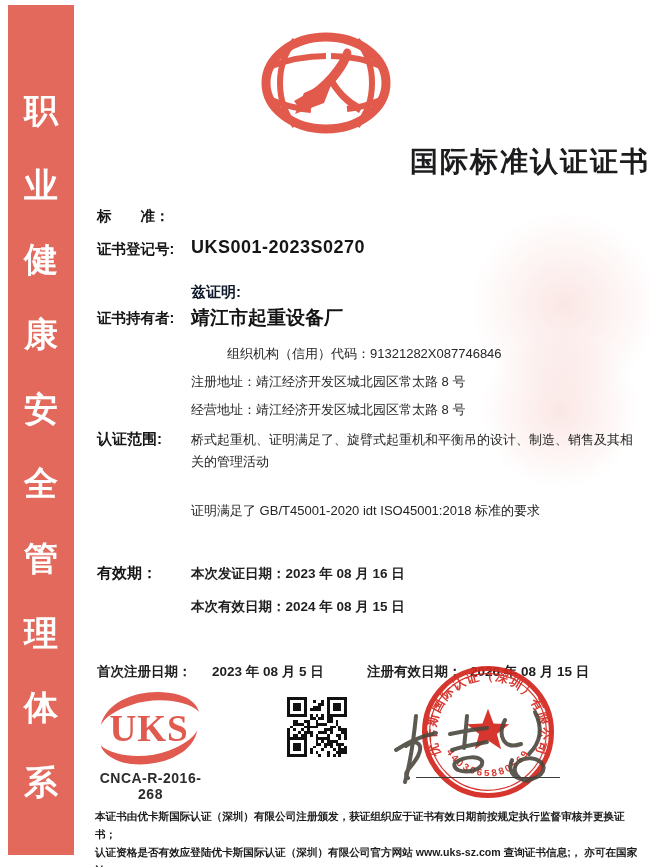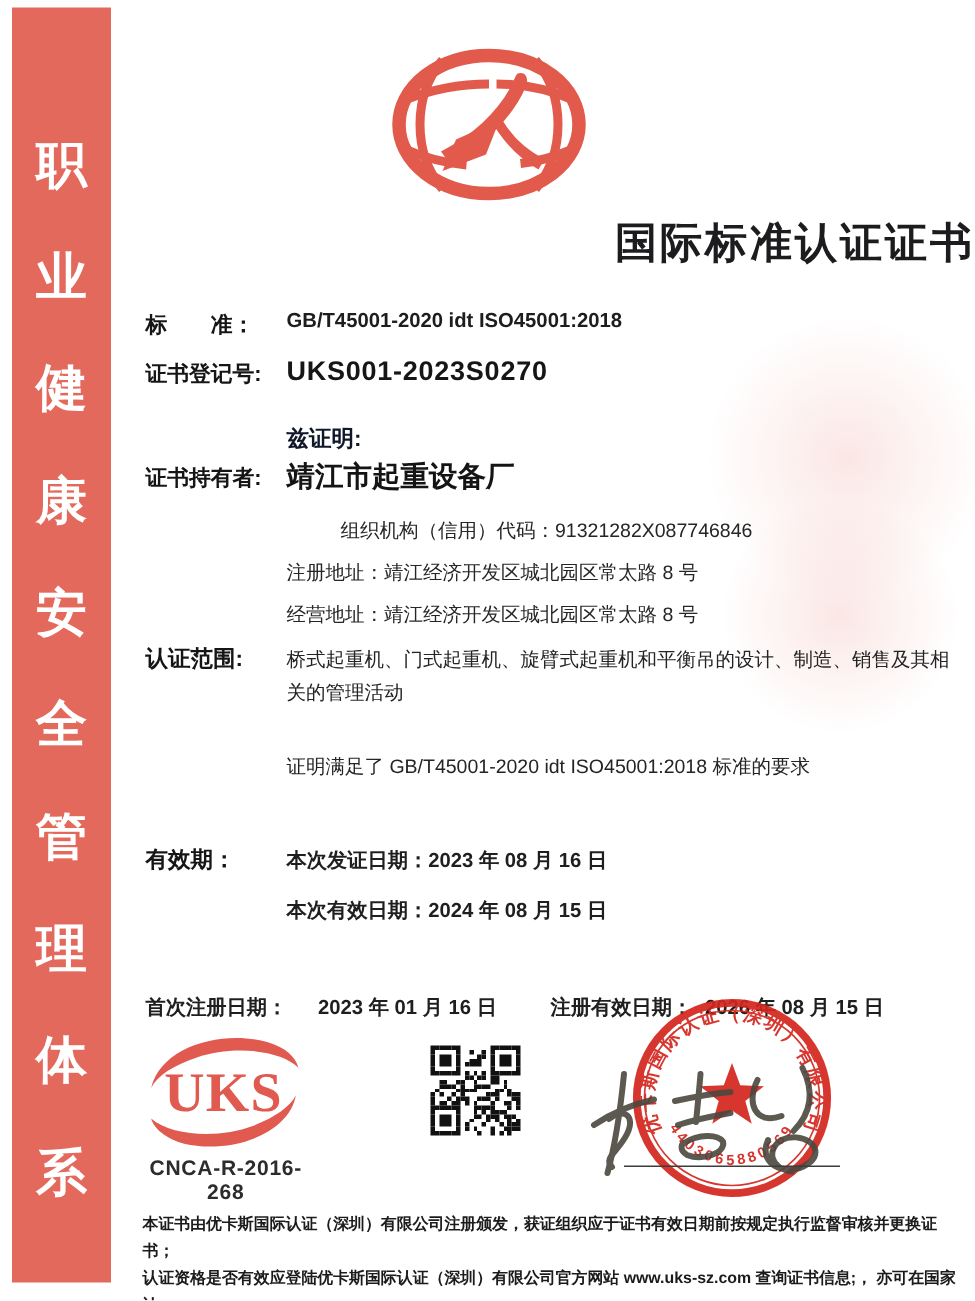--- a/index.html
+++ b/index.html
@@ -84,44 +84,43 @@
     <g fill="#e25a4b">
       <path d="M 43,62 L 72,49 L 63,72 L 34,83 Z"></path>
       <path d="M 84,18 C 90,16 92,22 89,28 C 80,48 62,66 38,77 L 33,70 C 56,58 72,42 81,24 C 82,21 83,19 84,18 Z"></path>
       <path d="M 70,42 C 78,58 88,68 102,75 L 98,82 C 84,74 73,62 65,47 Z"></path>
     </g>
   </svg>
 
   <div id="title">国际标准认证证书</div>
 
   <div class="lbl" style="top:207px;">标　　准：</div>
-  <div class="val" id="std-val">GB/T45001-2020 idt ISO45001:2018</div>
 
   <div class="lbl" style="top:240px;">证书登记号:</div>
   <div class="val" id="regno-val">UKS001-2023S0270</div>
 
   <div class="val" id="certify-intro">兹证明:</div>
   <div class="lbl" style="top:309px;">证书持有者:</div>
   <div class="val" id="holder-val">靖江市起重设备厂</div>
 
   <div class="val infoline" style="top:345px;margin-left:36px;">组织机构（信用）代码：91321282X087746846</div>
   <div class="val infoline" style="top:373px;">注册地址：靖江经济开发区城北园区常太路 8 号</div>
   <div class="val infoline" style="top:401px;">经营地址：靖江经济开发区城北园区常太路 8 号</div>
 
   <div class="lbl" style="top:430px;font-size:15px;">认证范围:</div>
-  <div class="val" id="scope-val">桥式起重机、门式起重机、旋臂式起重机和平衡吊的设计、制造、销售及其相关的管理活动</div>
+  <div class="val" id="scope-val">桥式起重机、证明满足了、旋臂式起重机和平衡吊的设计、制造、销售及其相关的管理活动</div>
 
   <div class="val auditline" style="top:502px;">证明满足了 GB/T45001-2020 idt ISO45001:2018 标准的要求</div>
 
   <div class="lbl" style="top:564px;font-size:15px;">有效期：</div>
   <div class="val dateline" style="top:565px;">本次发证日期：2023 年 08 月 16 日</div>
   <div class="val dateline" style="top:598px;">本次有效日期：2024 年 08 月 15 日</div>
 
   <div class="regrow" style="left:97px;top:635px;">首次注册日期：</div>
-  <div class="regrow" style="left:212px;top:635px;">2023 年 01 月 16 日</div>
+  <div class="regrow" style="left:212px;top:635px;">2023 年 08 月 5 日</div>
   <div class="regrow" style="left:367px;top:635px;">注册有效日期：</div>
   <div class="regrow" style="left:470px;top:635px;">2026 年 08 月 15 日</div>
 
   <svg id="uks-logo" viewBox="0 0 130 104">
     <path d="M 8,50 C 16,16 66,4 100,14 C 114,18 122,26 124,34 C 110,20 72,16 44,26 C 26,32 13,40 8,50 Z" fill="#e05a50"></path>
     <path d="M 122,56 C 116,88 68,102 34,94 C 20,90 10,82 8,74 C 24,88 62,90 88,80 C 106,73 117,65 122,56 Z" fill="#e05a50"></path>
     <text x="65" y="68" text-anchor="middle" font-family="Liberation Serif, DejaVu Serif, serif" font-size="44" font-weight="bold" fill="#e05a50" letter-spacing="1">UKS</text>
   </svg>
   <div id="cnca-code">CNCA-R-2016-268</div>
 

